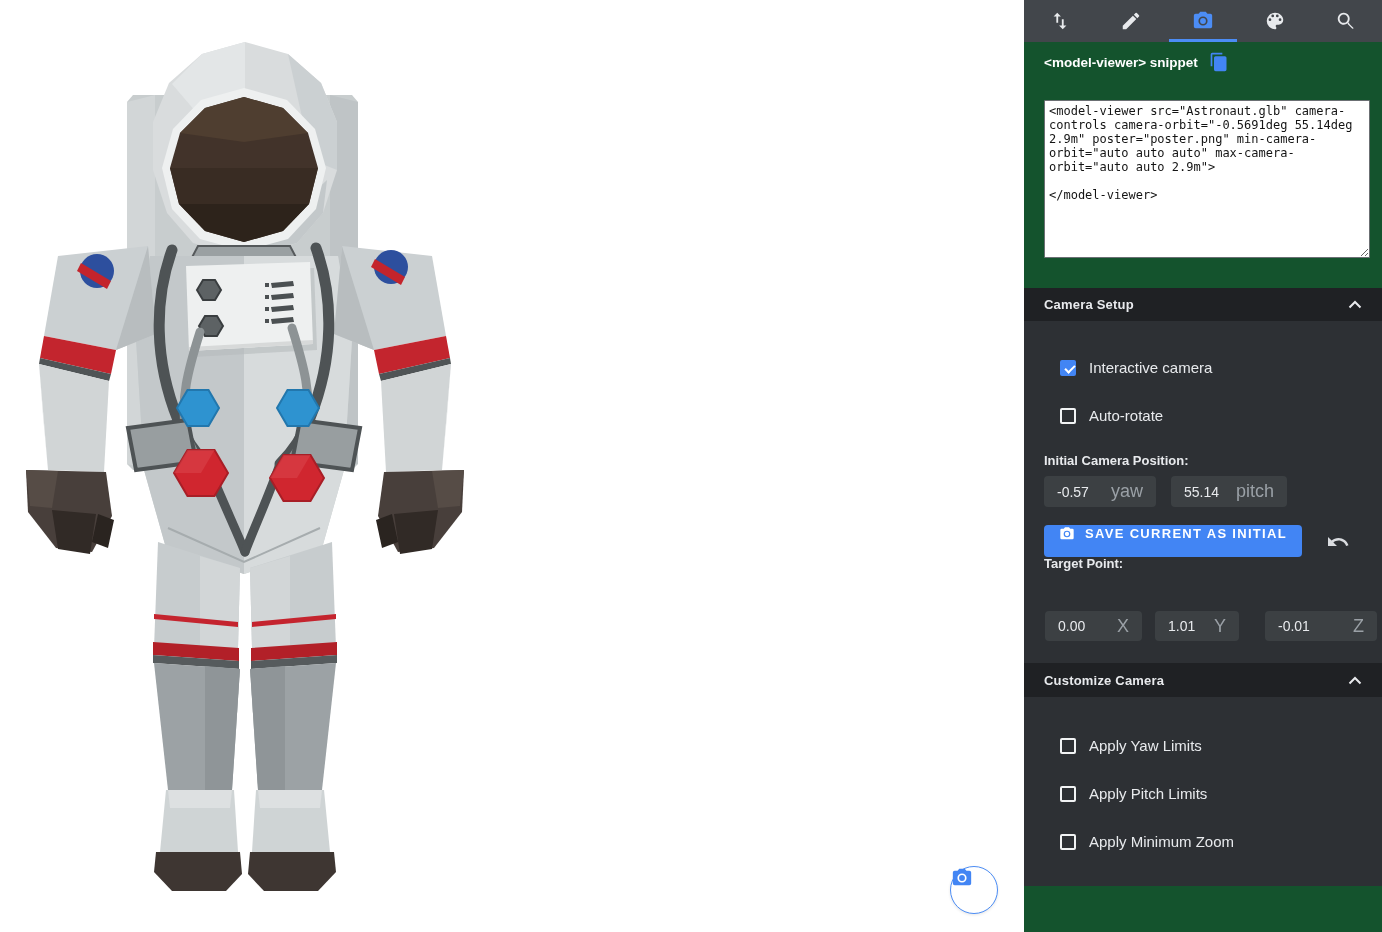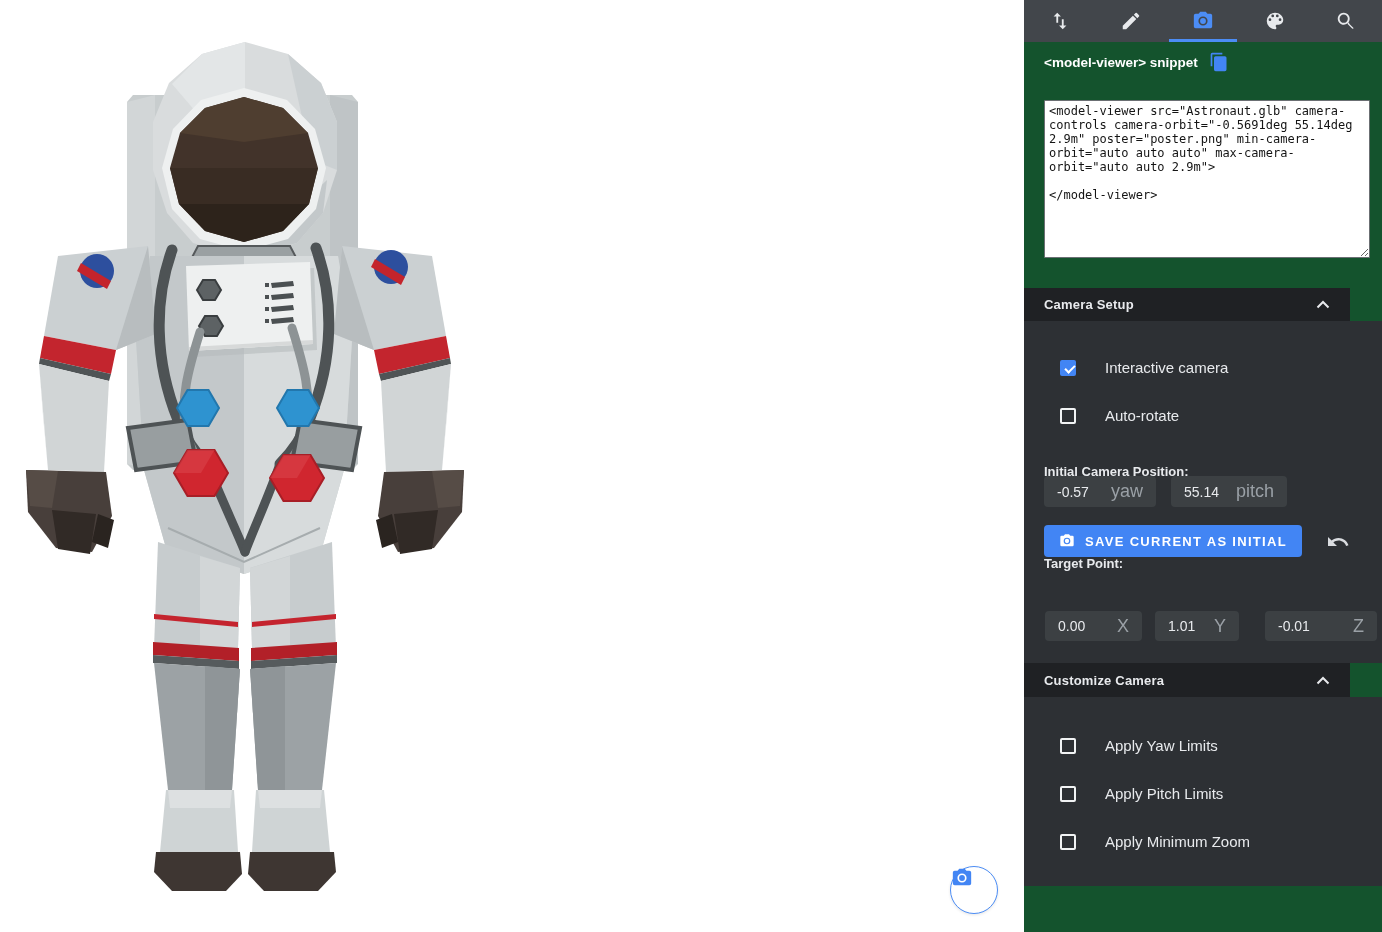--- a/index.html
+++ b/index.html
@@ -16,39 +16,39 @@
   .toolbar{position:absolute;left:0;top:0;width:358px;height:42px;background:#42464b;display:flex;}
   .tab{flex:1;display:flex;align-items:center;justify-content:center;position:relative;cursor:pointer;}
   .tab.active::after{content:"";position:absolute;left:2px;right:2px;bottom:0;height:3px;background:#4c8df5;}
   .icon{display:block;}
   .snippet-title{position:absolute;left:20px;top:55px;font-size:13.5px;font-weight:bold;color:#fff;}
   .copy-btn{position:absolute;left:185px;top:51px;width:22px;height:22px;background:none;border:none;padding:0;cursor:pointer;}
   .code-area{position:absolute;left:20px;top:100px;width:326px;height:158px;box-sizing:border-box;
        background:#fff;color:#141414;border:1px solid #6b6f73;border-radius:1px;
        font-family:"DejaVu Sans Mono",monospace;font-size:12px;line-height:1.17;
        padding:3px 4px;resize:both;white-space:pre-wrap;overflow-wrap:break-word;outline:none;}
-  .sec-header{position:absolute;left:0;width:326px;height:33px;background:#1f2124;
+  .sec-header{position:absolute;left:0;width:358px;height:33px;background:#1f2124;
        display:flex;align-items:center;justify-content:space-between;padding:0 20px;box-sizing:border-box;cursor:pointer;}
   .sec-header .t{font-size:13px;font-weight:bold;color:#e8eaed;letter-spacing:.2px;}
   .content{position:absolute;left:0;width:358px;background:#2d3034;}
   .row{position:absolute;left:36px;display:flex;align-items:center;gap:13px;}
   .checkbox{width:16px;height:16px;border:2px solid #f1f3f4;border-radius:2px;box-sizing:border-box;
        position:relative;cursor:pointer;flex:0 0 auto;}
   .checkbox.checked{background:#4285f4;border-color:#4285f4;}
   .checkbox.checked::after{content:"";position:absolute;left:2.5px;top:3.5px;width:8px;height:4px;
        border-left:2px solid #fff;border-bottom:2px solid #fff;transform:rotate(-45deg);}
-  .cb-label{font-size:15px;color:#e8eaed;margin-left:16px;}
+  .cb-label{font-size:15px;color:#e8eaed;}
   .flabel{position:absolute;left:20px;font-size:13px;font-weight:bold;color:#e8eaed;}
   .field{position:absolute;height:31px;background:#3c4043;border-radius:4px;display:flex;
        align-items:center;justify-content:space-between;padding:0 13px;box-sizing:border-box;}
   .fval{background:transparent;border:none;outline:none;color:#e8eaed;font-size:14px;
        font-family:"Liberation Sans",sans-serif;width:52%;padding:0;}
   .funit{color:#9aa0a6;font-size:18px;}
   .save-btn{position:absolute;left:20px;top:525px;height:32px;width:258px;background:#4285f4;color:#fff;
-       border:none;border-radius:4px;display:flex;align-items:center;justify-content:center;gap:10px;
+       border:none;border-radius:4px;display:flex;justify-content:center;gap:10px;
        font-family:"Liberation Sans",sans-serif;font-size:13px;font-weight:bold;letter-spacing:1.3px;cursor:pointer;}
   .undo-btn{position:absolute;left:302px;top:529px;width:26px;height:26px;background:none;border:none;padding:0;cursor:pointer;}
 </style>
 </head>
 <body>
 
 <div class="viewport">
   <svg width="1024" height="932" viewBox="0 0 1024 932">
 
     <g>
@@ -222,21 +222,21 @@
 
   <div class="row" style="top:359px">
     <span class="checkbox checked"></span>
     <span class="cb-label">Interactive camera</span>
   </div>
   <div class="row" style="top:407px">
     <span class="checkbox"></span>
     <span class="cb-label">Auto-rotate</span>
   </div>
 
-  <div class="flabel" style="top:464px">Initial Camera Position:</div>
+  <div class="flabel" style="top:453px">Initial Camera Position:</div>
   <div class="field" style="top:476px;left:20px;width:112px">
     <input class="fval" value="-0.57" style="">
     <span class="funit">yaw</span>
   </div>
   <div class="field" style="top:476px;left:147px;width:116px">
     <input class="fval" value="55.14" style="">
     <span class="funit">pitch</span>
   </div>
 
   <button class="save-btn">

